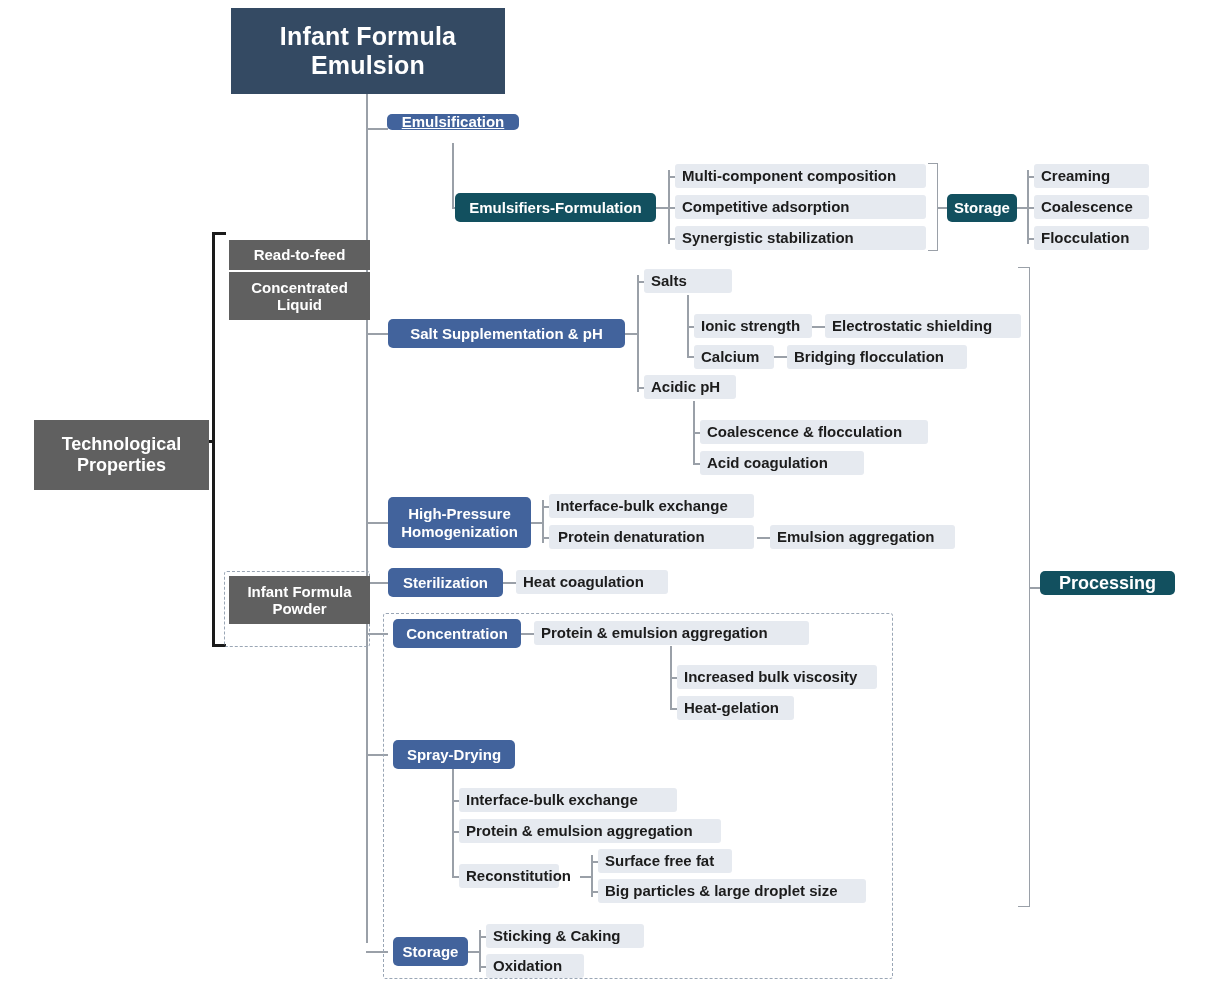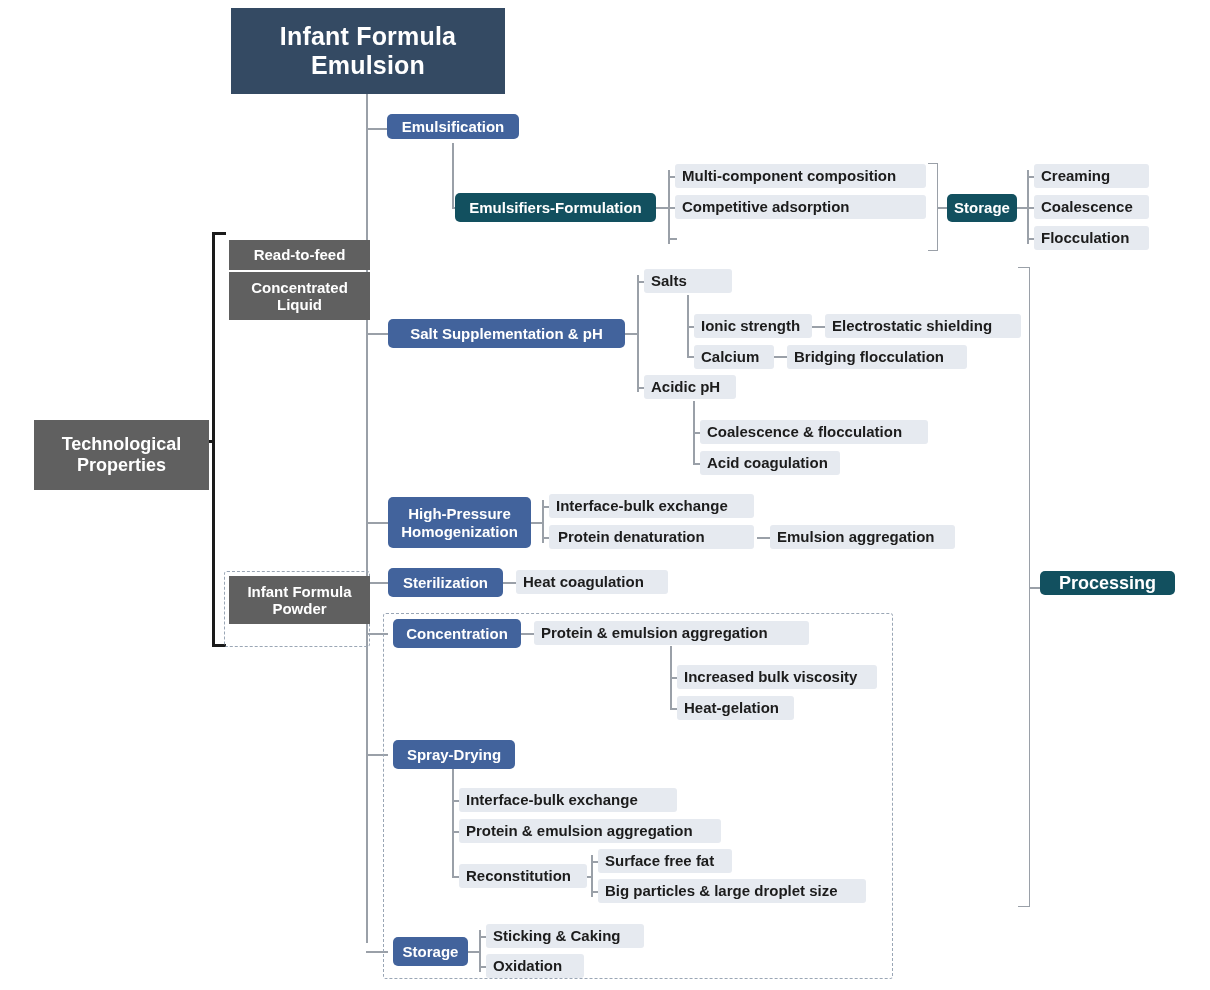--- a/index.html
+++ b/index.html
@@ -220,47 +220,48 @@
 Properties</div>
 
   <div class="node n-teal" style="left:1040px; top:571px; width:135px; height:24px; font-size:18px;">Processing</div>
 
   <div class="node n-grey" style="left:229px; top:240px; width:141px; height:30px;">Read-to-feed</div>
   <div class="node n-grey" style="left:229px; top:272px; width:141px; height:48px;">Concentrated
 Liquid</div>
   <div class="node n-grey" style="left:229px; top:576px; width:141px; height:48px;">Infant Formula
 Powder</div>
 
-  <div class="node n-proc" style="left:387px; top:114px; width:132px; height:25px;">Emulsification</div>
+  <div class="node n-proc" style="left:387px; top:114px; width:132px; height:16px;text-decoration:underline;">Emulsification</div>
 
   <div class="node n-leaf" style="left:675px; top:164px; width:251px; height:24px;">Multi-component composition</div>
 
   <div class="node n-teal" style="left:455px; top:193px; width:201px; height:29px;">Emulsifiers-Formulation</div>
   <div class="node n-leaf" style="left:675px; top:195px; width:251px; height:24px;">Competitive adsorption</div>
+  <div class="node n-leaf" style="left:675px; top:226px; width:251px; height:24px;">Synergistic stabilization</div>
 
   <div class="node n-teal" style="left:947px; top:194px; width:70px; height:28px;">Storage</div>
 
   <div class="node n-leaf" style="left:1034px; top:164px; width:115px; height:24px;">Creaming</div>
   <div class="node n-leaf" style="left:1034px; top:195px; width:115px; height:24px;">Coalescence</div>
   <div class="node n-leaf" style="left:1034px; top:226px; width:115px; height:24px;">Flocculation</div>
 
   <div class="node n-proc" style="left:388px; top:319px; width:237px; height:29px;">Salt Supplementation &amp; pH</div>
 
   <div class="node n-leaf" style="left:644px; top:269px; width:88px; height:24px;">Salts</div>
 
   <div class="node n-leaf" style="left:694px; top:314px; width:118px; height:24px;">Ionic strength</div>
   <div class="node n-leaf" style="left:825px; top:314px; width:196px; height:24px;">Electrostatic shielding</div>
 
   <div class="node n-leaf" style="left:694px; top:345px; width:80px; height:24px;">Calcium</div>
   <div class="node n-leaf" style="left:787px; top:345px; width:180px; height:24px;">Bridging flocculation</div>
 
   <div class="node n-leaf" style="left:644px; top:375px; width:92px; height:24px;">Acidic pH</div>
 
   <div class="node n-leaf" style="left:700px; top:420px; width:228px; height:24px;">Coalescence &amp; flocculation</div>
-  <div class="node n-leaf" style="left:700px; top:451px; width:140px; height:24px;">Acid coagulation</div>
+  <div class="node n-leaf" style="left:700px; top:451px; width:164px; height:24px;">Acid coagulation</div>
 
   <div class="node n-proc" style="left:388px; top:497px; width:143px; height:51px;">High-Pressure
 Homogenization</div>
 
   <div class="node n-leaf" style="left:549px; top:494px; width:205px; height:24px;">Interface-bulk exchange</div>
   <div class="node n-leaf" style="left:549px; top:525px; width:205px; height:24px;padding-left:9px;">Protein denaturation</div>
   <div class="node n-leaf" style="left:770px; top:525px; width:185px; height:24px;">Emulsion aggregation</div>
 
   <div class="node n-proc" style="left:388px; top:568px; width:115px; height:29px;">Sterilization</div>
   <div class="node n-leaf" style="left:516px; top:570px; width:152px; height:24px;">Heat coagulation</div>
@@ -269,21 +270,21 @@
   <div class="node n-leaf" style="left:534px; top:621px; width:275px; height:24px;">Protein &amp; emulsion aggregation</div>
 
   <div class="node n-leaf" style="left:677px; top:665px; width:200px; height:24px;">Increased bulk viscosity</div>
   <div class="node n-leaf" style="left:677px; top:696px; width:117px; height:24px;">Heat-gelation</div>
 
   <div class="node n-proc" style="left:393px; top:740px; width:122px; height:29px;">Spray-Drying</div>
 
   <div class="node n-leaf" style="left:459px; top:788px; width:218px; height:24px;">Interface-bulk exchange</div>
   <div class="node n-leaf" style="left:459px; top:819px; width:262px; height:24px;">Protein &amp; emulsion aggregation</div>
 
-  <div class="node n-leaf" style="left:459px; top:864px; width:128px; height:24px;">Reconstitution</div>
+  <div class="node n-leaf" style="left:459px; top:864px; width:100px; height:24px;">Reconstitution</div>
 
   <div class="node n-leaf" style="left:598px; top:849px; width:134px; height:24px;">Surface free fat</div>
   <div class="node n-leaf" style="left:598px; top:879px; width:268px; height:24px;">Big particles &amp; large droplet size</div>
 
   <div class="node n-proc" style="left:393px; top:937px; width:75px; height:29px;">Storage</div>
 
   <div class="node n-leaf" style="left:486px; top:924px; width:158px; height:24px;">Sticking &amp; Caking</div>
   <div class="node n-leaf" style="left:486px; top:954px; width:98px; height:24px;">Oxidation</div>
 
 </div>

